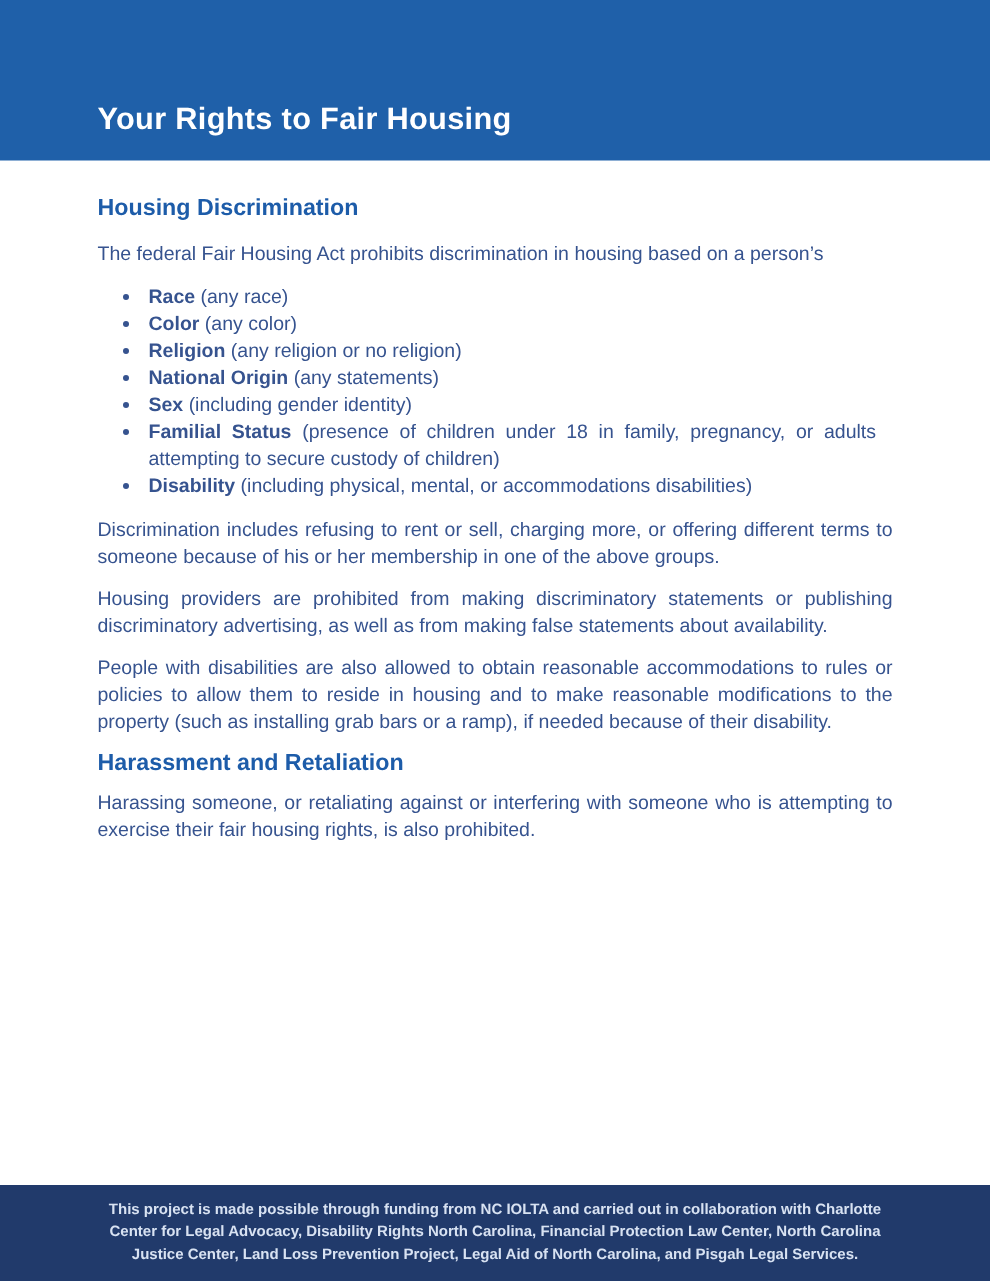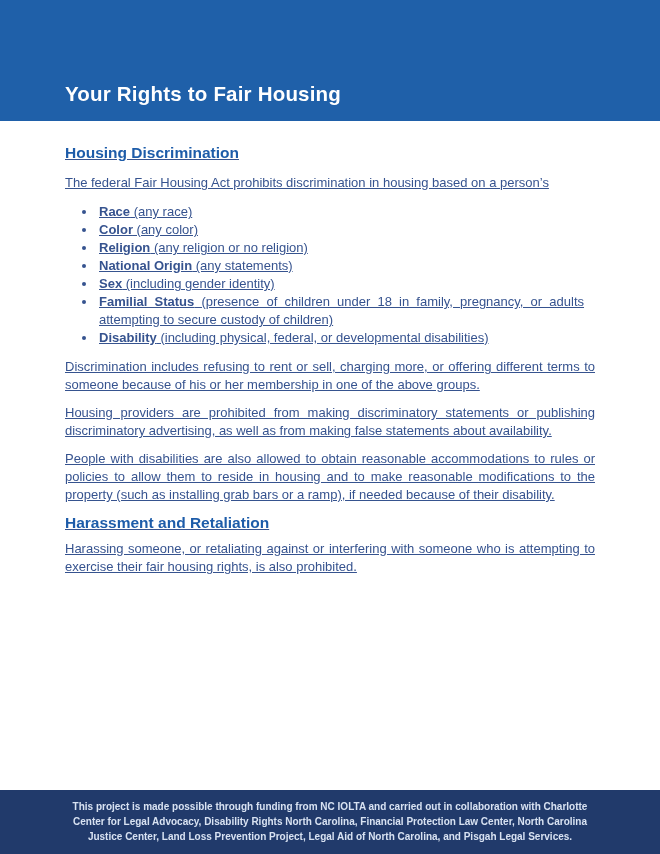--- a/index.html
+++ b/index.html
@@ -10,42 +10,41 @@
     position: relative;
     overflow: hidden;
   }
   .page {
     width: 660px; height: 854px;
     position: relative;
     background: #ffffff;
   }
   
   .header {
-    width: 660px; height: 121px;
+    width: 660px; height: 107px;
     background: #1F60A9;
     box-sizing: border-box;
     display: flex;
     align-items: flex-end;
     padding: 0 0 15px 65px;
   }
   .header .title {
     color: #ffffff;
     font-size: 20.5px;
     font-weight: 700;
     line-height: 1.1;
     letter-spacing: 0.2px;
   }
   
   .content {
     box-sizing: border-box;
     padding: 23px 65px 0 65px;
     color: #36538F;
     font-size: 13px;
     line-height: 18px;
-    text-decoration: underline;
   }
   .content h2 {
     color: #1D5CA9;
     font-size: 15.5px;
     line-height: 17px;
     font-weight: 700;
     margin: 0 0 13px 0;
   }
   .intro { margin: 0 0 9px 0; }
   ul.rights-list {
@@ -99,21 +98,21 @@
 
     <p class="intro">The federal Fair Housing Act prohibits discrimination in housing based on a person’s</p>
 
     <ul class="rights-list">
       <li><b>Race</b><span> (any race)</span></li>
       <li><b>Color</b><span> (any color)</span></li>
       <li><b>Religion</b><span> (any religion or no religion)</span></li>
       <li><b>National Origin</b><span> (any statements)</span></li>
       <li><b>Sex</b><span> (including gender identity)</span></li>
       <li><b>Familial Status</b><span> (presence of children under 18 in family, pregnancy, or adults attempting to secure custody of children)</span></li>
-      <li><b>Disability</b><span> (including physical, federal, or developmental disabilities)</span></li>
+      <li><b>Disability</b><span> (including physical, mental, or accommodations disabilities)</span></li>
     </ul>
 
 
     <p class="body-par">Discrimination includes refusing to rent or sell, charging more, or offering different terms to someone because of his or her membership in one of the above groups.</p>
     <p class="body-par">Housing providers are prohibited from making discriminatory statements or publishing discriminatory advertising, as well as from making false statements about availability.</p>
     <p class="body-par">People with disabilities are also allowed to obtain reasonable accommodations to rules or policies to allow them to reside in housing and to make reasonable modifications to the property (such as installing grab bars or a ramp), if needed because of their disability.</p>
 
     <h2 class="h-harassment">Harassment and Retaliation</h2>
 
     <p class="body-par">Harassing someone, or retaliating against or interfering with someone who is attempting to exercise their fair housing rights, is also prohibited.</p>

